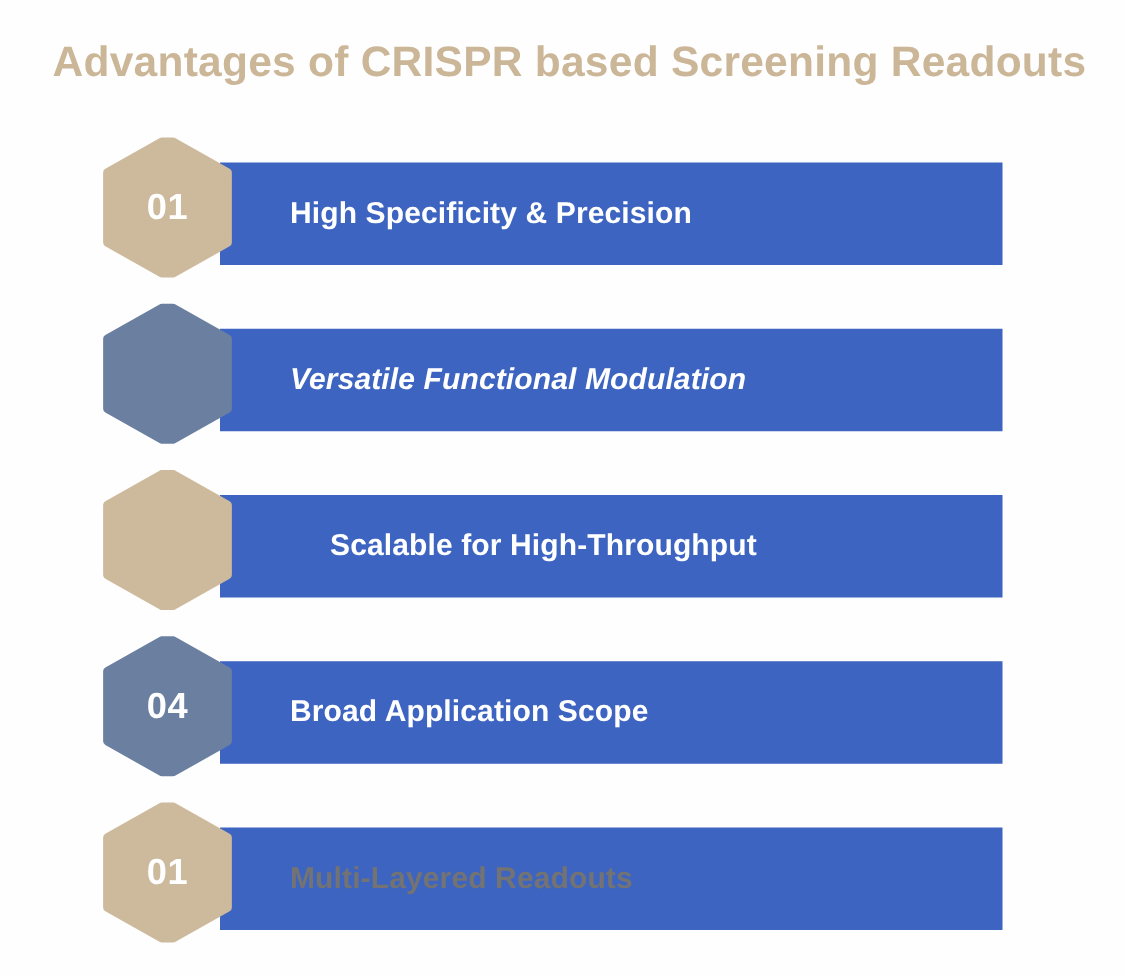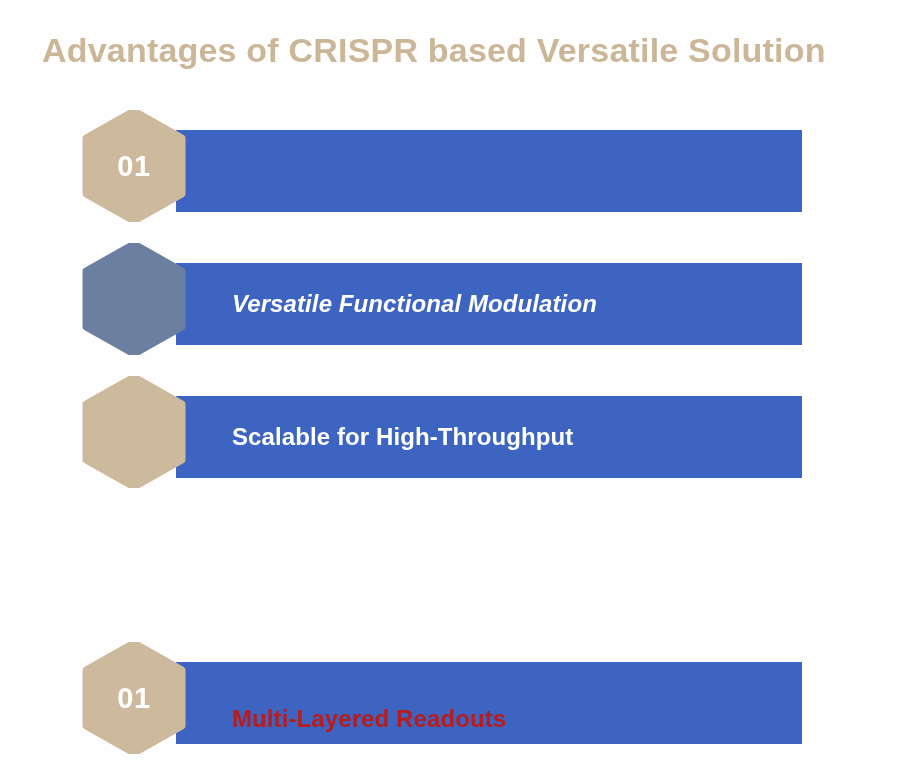--- a/index.html
+++ b/index.html
@@ -96,57 +96,68 @@
     color: #ffffff;
     z-index: 3;
     letter-spacing: 0.5px;
   }
 </style>
 </head>
 <body style="background: rgb(254, 254, 254);">
 
 <div id="infographic" style="background: rgb(254, 254, 254);">
 
-  <div class="title" style="color: rgb(203, 183, 152);">Advantages of CRISPR based Versatile Solution</div>
+  <div class="title" style="color: rgb(203, 183, 152);">Advantages of CRISPR based Screening Readouts</div>
 
   <div class="row" style="top:110px;">
     <div class="row-bar" style="background: rgb(60, 100, 192);"></div>
     <div class="hex">
       <svg viewBox="0 0 104 112" xmlns="http://www.w3.org/2000/svg">
         <path d="M52 1 L100 28 L100 84 L52 111 L4 84 L4 28 Z" stroke-linejoin="round" stroke-width="7" fill="#cdb99c" stroke="#cdb99c"></path>
       </svg>
     </div>
     <div class="hex-num" style="color: rgb(255, 255, 255);">01</div>
+    <div class="row-label" style="color: rgb(255, 255, 255);">High Specificity &amp; Precision</div>
   </div>
 
   <div class="row" style="top:243px;">
     <div class="row-bar" style="background: rgb(60, 100, 192);"></div>
     <div class="hex">
       <svg viewBox="0 0 104 112" xmlns="http://www.w3.org/2000/svg">
         <path d="M52 1 L100 28 L100 84 L52 111 L4 84 L4 28 Z" stroke-linejoin="round" stroke-width="7" fill="#6b80a0" stroke="#6b80a0"></path>
       </svg>
     </div>
     <div class="row-label" style="color: rgb(255, 255, 255); font-style: italic;">Versatile Functional Modulation</div>
   </div>
 
   <div class="row" style="top:376px;">
     <div class="row-bar" style="background: rgb(60, 100, 192);"></div>
     <div class="hex">
       <svg viewBox="0 0 104 112" xmlns="http://www.w3.org/2000/svg">
         <path d="M52 1 L100 28 L100 84 L52 111 L4 84 L4 28 Z" stroke-linejoin="round" stroke-width="7" fill="#cdb99c" stroke="#cdb99c"></path>
       </svg>
     </div>
-    <div class="row-label" style="color: rgb(255, 255, 255);">Scalable for High-Throughput</div>
+    <div class="row-label" style="color: rgb(255, 255, 255); margin-left: 32px;">Scalable for High-Throughput</div>
   </div>
 
+  <div class="row" style="top:509px;">
+    <div class="row-bar" style="background: rgb(60, 100, 192);"></div>
+    <div class="hex">
+      <svg viewBox="0 0 104 112" xmlns="http://www.w3.org/2000/svg">
+        <path d="M52 1 L100 28 L100 84 L52 111 L4 84 L4 28 Z" stroke-linejoin="round" stroke-width="7" fill="#6b80a0" stroke="#6b80a0"></path>
+      </svg>
+    </div>
+    <div class="hex-num" style="color: rgb(255, 255, 255);">04</div>
+    <div class="row-label" style="color: rgb(255, 255, 255);">Broad Application Scope</div>
+  </div>
 
   <div class="row" style="top:642px;">
     <div class="row-bar" style="background: rgb(60, 100, 192);"></div>
     <div class="hex">
       <svg viewBox="0 0 104 112" xmlns="http://www.w3.org/2000/svg">
         <path d="M52 1 L100 28 L100 84 L52 111 L4 84 L4 28 Z" stroke-linejoin="round" stroke-width="7" fill="#cdb99c" stroke="#cdb99c"></path>
       </svg>
     </div>
     <div class="hex-num" style="color: rgb(255, 255, 255);">01</div>
-    <div class="row-label" style="color: #b91c1c; margin-top: 16px;">Multi-Layered Readouts</div>
+    <div class="row-label" style="color: #737373;">Multi-Layered Readouts</div>
   </div>
 
 </div>
 
 </body></html>

